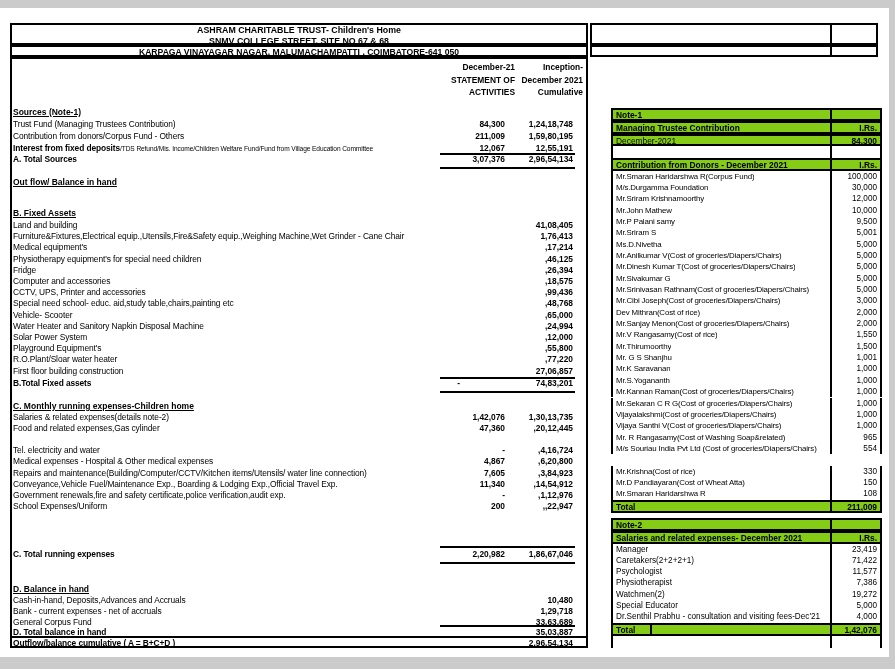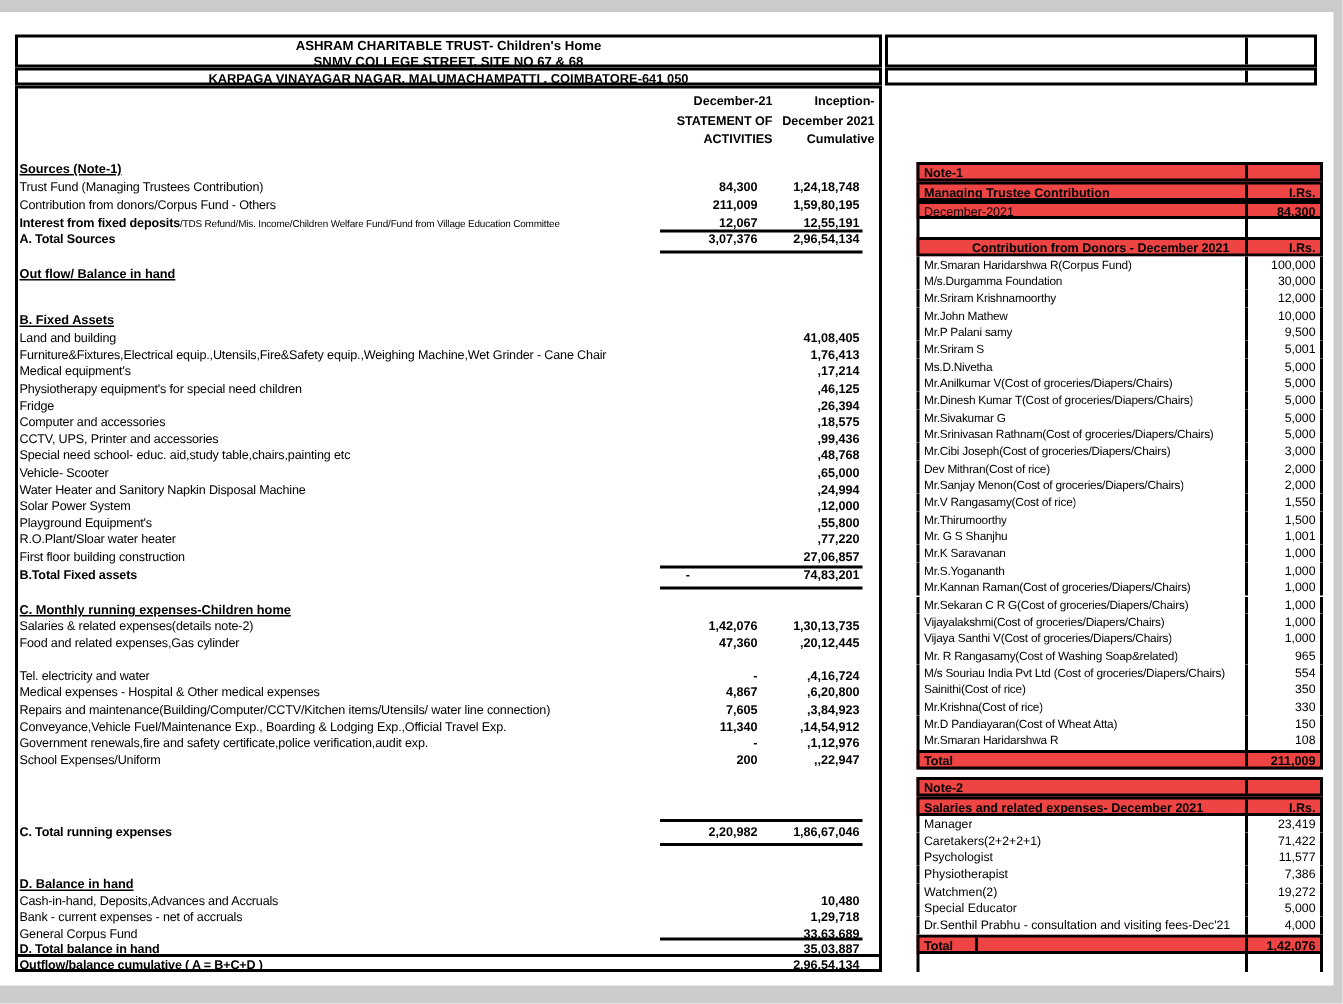--- a/index.html
+++ b/index.html
@@ -21,21 +21,21 @@
   .v{position:absolute;top:0;text-align:right;font-weight:bold;}
   .v1{right:70px;}
   .v2{right:2px;}
   .v1.dash{right:115px;}
   .rule{position:absolute;left:440px;width:135px;height:0;border-top:2px solid #000;}
   .fullrule{position:absolute;left:10px;width:578px;height:0;border-top:2px solid #000;}
   .rrow{position:absolute;left:611px;width:271px;box-sizing:border-box;border-left:2px solid #000;border-right:2px solid #000;font-size:8.2px;background:#fff;white-space:nowrap;}
   .rrow .rlbl{display:inline-block;padding-left:3px;max-width:214px;overflow:hidden;vertical-align:top;}
   .rrow .dlbl{font-size:7.9px;letter-spacing:-0.15px;}
   .rv{position:absolute;right:3px;top:0;text-align:right;}
-  .rbox{position:absolute;left:611px;width:271px;box-sizing:border-box;border:2.5px solid #000;font-size:8.4px;background:#ef4444;white-space:nowrap;}
+  .rbox{position:absolute;left:611px;width:271px;box-sizing:border-box;border:2.5px solid #000;font-size:8.4px;background:#84cc16;white-space:nowrap;}
   .rbox .rlbl{display:inline-block;padding-left:3px;}
   .vdiv{position:absolute;top:0;bottom:0;width:0;border-left:2px solid #000;}
 </style>
 </head>
 <body>
 
 <div id="screen">
   <div class="paper"></div>
 
   <div class="box titlebox center" style="left:10px;top:23px;width:578px;height:22px;">
@@ -114,21 +114,21 @@
   </div>
   <div class="rbox" style="top:133.5px;height:12.5px;line-height:10px;border-width:2px;">
     <span class="rlbl">December-2021</span>
     <span class="rv b">84,300</span>
     <div class="vdiv" style="left:217px;"></div>
   </div>
   <div class="rrow" style="top:146px;height:11.5px;">
     <div class="vdiv" style="left:217px;"></div>
   </div>
 
-  <div class="rbox" style="top:157.5px;height:13px;line-height:10.5px;padding-left:32px;">
+  <div class="rbox" style="top:157.5px;height:13px;line-height:10.5px;">
     <span class="rlbl b">Contribution from Donors - December 2021</span>
     <span class="rv b">I.Rs.</span>
     <div class="vdiv" style="left:217px;"></div>
   </div>
   <div class="rbox" style="top:499.8px;height:13px;line-height:10.5px;">
     <span class="rlbl b">Total</span>
     <span class="rv b">211,009</span>
     <div class="vdiv" style="left:217px;"></div>
   </div>
 
@@ -196,21 +196,20 @@
     <div class="rrow" style="top: 340.75px; height: 11.35px; line-height: 11.35px;"><span class="rlbl dlbl">Mr.Thirumoorthy</span><span class="rv">1,500</span><div class="vdiv" style="left: 217px;"></div></div>
     <div class="rrow" style="top: 352.1px; height: 11.35px; line-height: 11.35px;"><span class="rlbl dlbl">Mr. G S Shanjhu</span><span class="rv">1,001</span><div class="vdiv" style="left: 217px;"></div></div>
     <div class="rrow" style="top: 363.45px; height: 11.35px; line-height: 11.35px;"><span class="rlbl dlbl">Mr.K Saravanan</span><span class="rv">1,000</span><div class="vdiv" style="left: 217px;"></div></div>
     <div class="rrow" style="top: 374.8px; height: 11.35px; line-height: 11.35px;"><span class="rlbl dlbl">Mr.S.Yogananth</span><span class="rv">1,000</span><div class="vdiv" style="left: 217px;"></div></div>
     <div class="rrow" style="top: 386.15px; height: 11.35px; line-height: 11.35px;"><span class="rlbl dlbl">Mr.Kannan Raman(Cost of groceries/Diapers/Chairs)</span><span class="rv">1,000</span><div class="vdiv" style="left: 217px;"></div></div>
     <div class="rrow" style="top: 397.5px; height: 11.35px; line-height: 11.35px;"><span class="rlbl dlbl">Mr.Sekaran C R G(Cost of groceries/Diapers/Chairs)</span><span class="rv">1,000</span><div class="vdiv" style="left: 217px;"></div></div>
     <div class="rrow" style="top: 408.85px; height: 11.35px; line-height: 11.35px;"><span class="rlbl dlbl">Vijayalakshmi(Cost of groceries/Diapers/Chairs)</span><span class="rv">1,000</span><div class="vdiv" style="left: 217px;"></div></div>
     <div class="rrow" style="top: 420.2px; height: 11.35px; line-height: 11.35px;"><span class="rlbl dlbl">Vijaya Santhi V(Cost of groceries/Diapers/Chairs)</span><span class="rv">1,000</span><div class="vdiv" style="left: 217px;"></div></div>
     <div class="rrow" style="top: 431.55px; height: 11.35px; line-height: 11.35px;"><span class="rlbl dlbl">Mr. R Rangasamy(Cost of Washing Soap&amp;related)</span><span class="rv">965</span><div class="vdiv" style="left: 217px;"></div></div>
     <div class="rrow" style="top: 442.9px; height: 11.35px; line-height: 11.35px;"><span class="rlbl dlbl">M/s Souriau India Pvt Ltd (Cost of groceries/Diapers/Chairs)</span><span class="rv">554</span><div class="vdiv" style="left: 217px;"></div></div>
-    <div class="rrow" style="top: 454.25px; height: 11.35px; line-height: 11.35px;"><span class="rlbl dlbl">Sainithi(Cost of rice)</span><span class="rv">350</span><div class="vdiv" style="left: 217px;"></div></div>
     <div class="rrow" style="top: 465.6px; height: 11.35px; line-height: 11.35px;"><span class="rlbl dlbl">Mr.Krishna(Cost of rice)</span><span class="rv">330</span><div class="vdiv" style="left: 217px;"></div></div>
     <div class="rrow" style="top: 476.95px; height: 11.35px; line-height: 11.35px;"><span class="rlbl dlbl">Mr.D Pandiayaran(Cost of Wheat Atta)</span><span class="rv">150</span><div class="vdiv" style="left: 217px;"></div></div>
     <div class="rrow" style="top: 488.3px; height: 11.35px; line-height: 11.35px;"><span class="rlbl dlbl">Mr.Smaran Haridarshwa R</span><span class="rv">108</span><div class="vdiv" style="left: 217px;"></div></div>
     <div class="rrow" style="top: 543.5px; height: 11.3px; line-height: 11.3px;"><span class="rlbl ">Manager</span><span class="rv">23,419</span><div class="vdiv" style="left: 217px;"></div></div>
     <div class="rrow" style="top: 554.8px; height: 11.3px; line-height: 11.3px;"><span class="rlbl ">Caretakers(2+2+2+1)</span><span class="rv">71,422</span><div class="vdiv" style="left: 217px;"></div></div>
     <div class="rrow" style="top: 566.1px; height: 11.3px; line-height: 11.3px;"><span class="rlbl ">Psychologist</span><span class="rv">11,577</span><div class="vdiv" style="left: 217px;"></div></div>
     <div class="rrow" style="top: 577.4px; height: 11.3px; line-height: 11.3px;"><span class="rlbl ">Physiotherapist</span><span class="rv">7,386</span><div class="vdiv" style="left: 217px;"></div></div>
     <div class="rrow" style="top: 588.7px; height: 11.3px; line-height: 11.3px;"><span class="rlbl ">Watchmen(2)</span><span class="rv">19,272</span><div class="vdiv" style="left: 217px;"></div></div>
     <div class="rrow" style="top: 600px; height: 11.3px; line-height: 11.3px;"><span class="rlbl ">Special Educator</span><span class="rv">5,000</span><div class="vdiv" style="left: 217px;"></div></div>
     <div class="rrow" style="top: 611.3px; height: 11.3px; line-height: 11.3px;"><span class="rlbl ">Dr.Senthil Prabhu - consultation and visiting fees-Dec'21</span><span class="rv">4,000</span><div class="vdiv" style="left: 217px;"></div></div>

